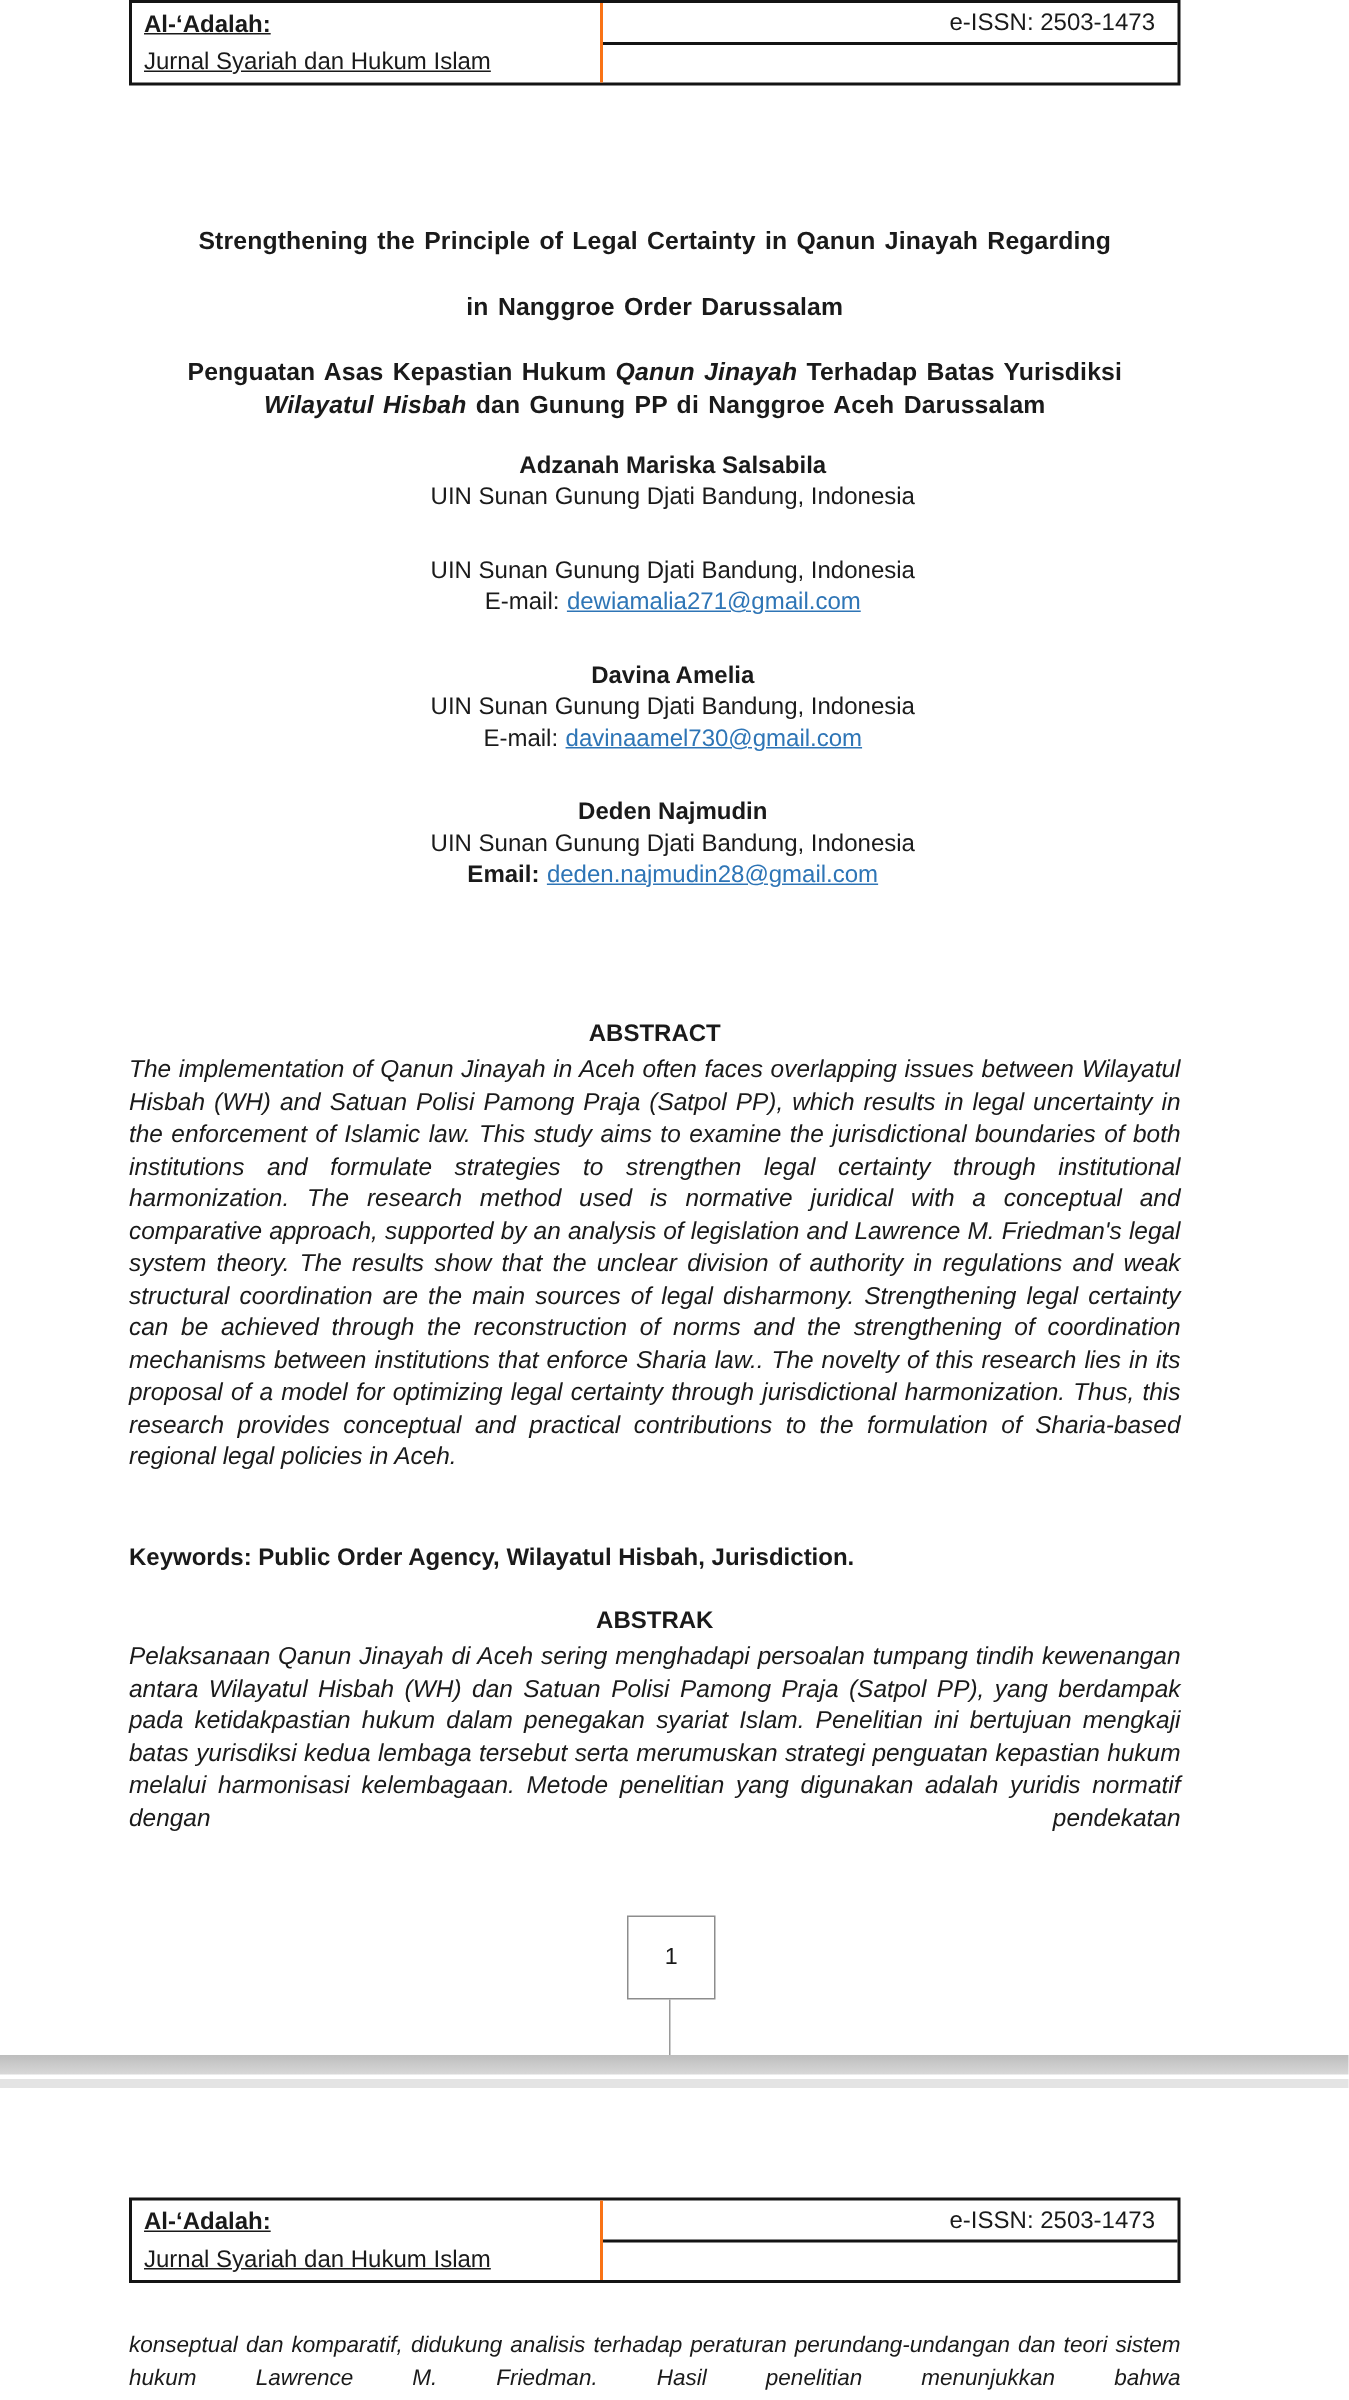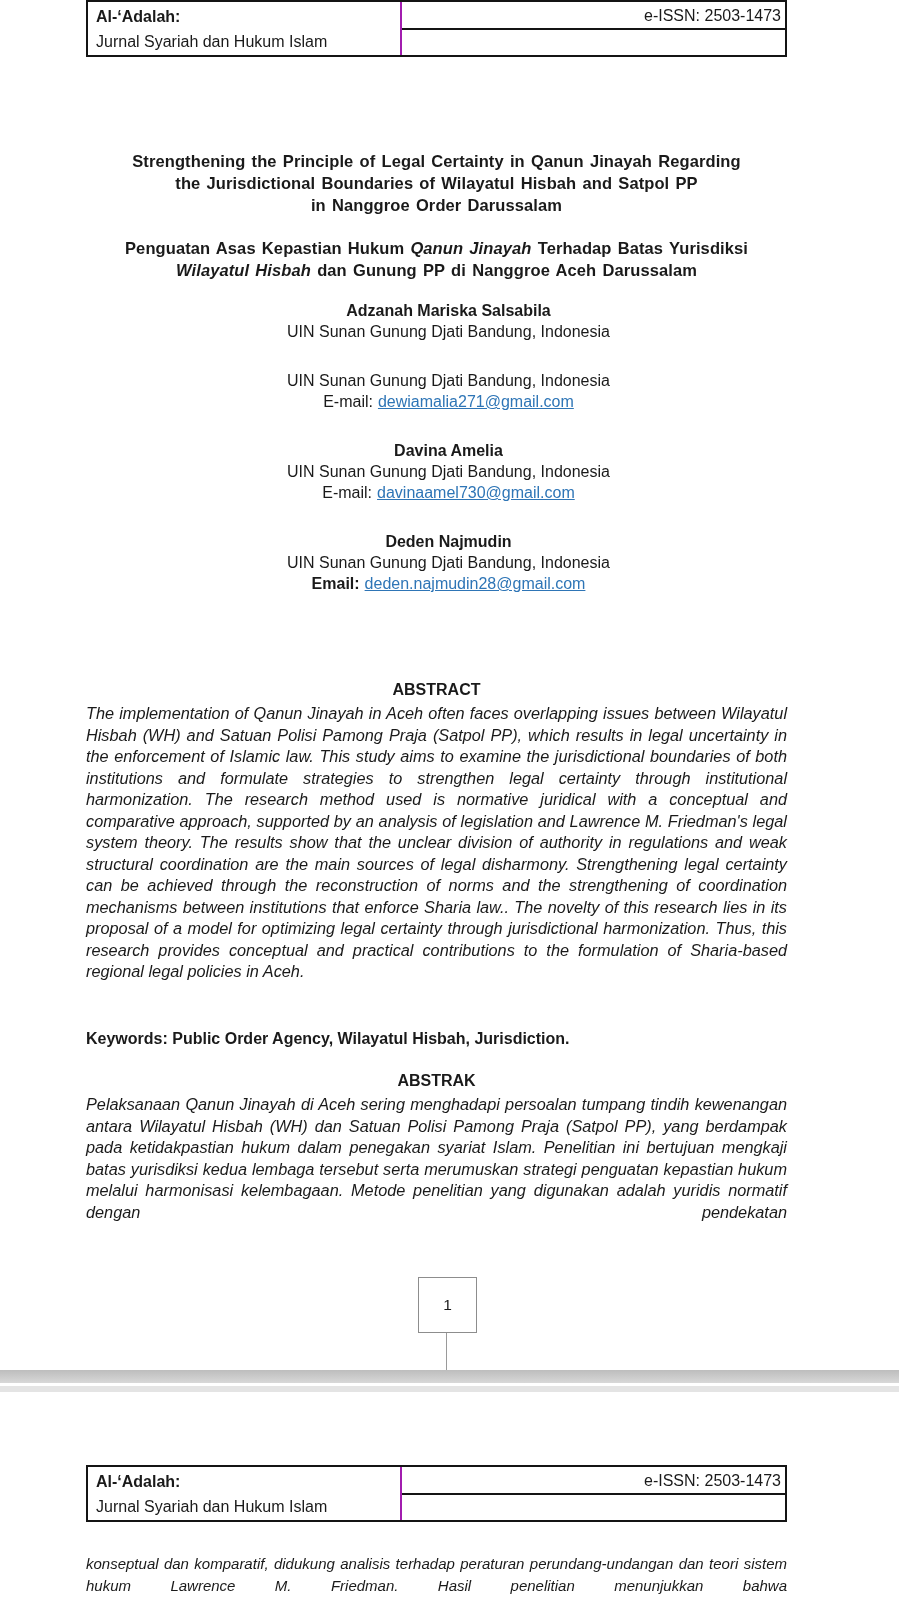--- a/index.html
+++ b/index.html
@@ -9,27 +9,27 @@
     color:#1a1a1a;position:relative;
   }
   .abs{position:absolute;}
   
   .hdr-table{
     left:86px;width:701px;box-sizing:border-box;
     border:2px solid #141414;background:#fff;
     display:grid;grid-template-columns:314px 1fr;grid-template-rows:28px 25px;
   }
   .hdr-left{
-    grid-row:1/3;border-right:2px solid #a21caf;
-    padding:2px 0 0 8px;font-size:16px;line-height:25px;
+    grid-row:1/3;border-right:2px solid #f97316;
+    padding:2px 0 0 8px;font-size:16px;line-height:25px;text-decoration:underline;
   }
   .hdr-left .jn{font-weight:bold;}
   .hdr-issn{
     border-bottom:2px solid #141414;text-align:right;
-    padding:2px 4px 0 0;font-size:16px;line-height:23px;
+    padding:2px 15px 0 0;font-size:16px;line-height:23px;
   }
   .hdr-blank{}
   
   .title{
     left:86px;width:701px;text-align:center;font-weight:bold;
     font-size:16.5px;line-height:22px;letter-spacing:0.1px;word-spacing:1.5px;
   }
   #title-en{top:150px;}
   #title-id{top:237px;}
   #title-id em{font-style:italic;}
@@ -77,21 +77,21 @@
     <div class="js">Jurnal Syariah dan Hukum Islam</div>
   </div>
   <div class="hdr-issn">
     <span>e-ISSN: 2503-1473</span>
   </div>
   <div class="hdr-blank"></div>
 </div>
 
 <div class="title abs" id="title-en">
   <span>Strengthening the Principle of Legal Certainty in Qanun Jinayah Regarding</span><br>
-  <span>the Jurisdictional Boundaries of Wilayatul Hisbah and Satpol PP</span><br>
+  <br>
   <span>in Nanggroe Order Darussalam</span>
 </div>
 
 <div class="title abs" id="title-id">
   <span>Penguatan Asas Kepastian Hukum </span><em>Qanun Jinayah</em><span> Terhadap Batas Yurisdiksi</span><br>
   <em>Wilayatul Hisbah</em><span> dan Gunung PP di Nanggroe Aceh Darussalam</span>
 </div>
 
 <div class="abs" id="authors">
 

